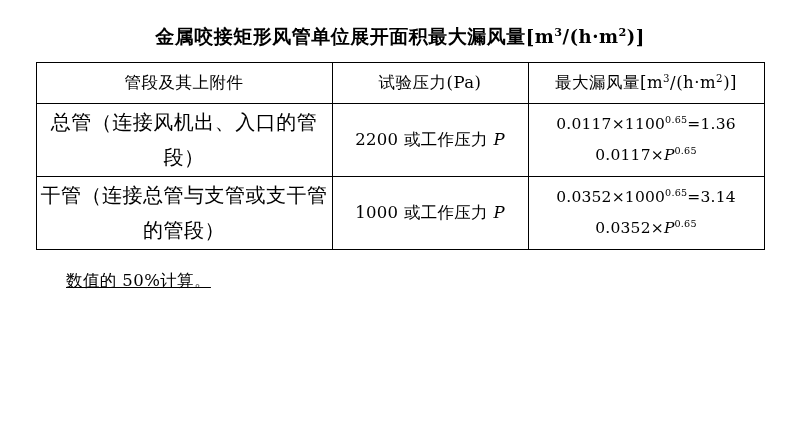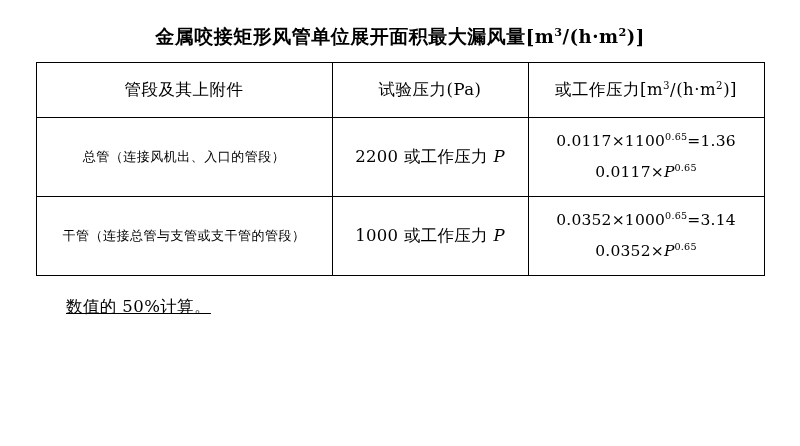--- a/index.html
+++ b/index.html
@@ -40,37 +40,37 @@
     line-height: 0;
   }
   table.leak {
     border-collapse: collapse;
     width: 728px;
     margin: 0 auto;
     table-layout: fixed;
   }
   table.leak th, table.leak td {
     border: 1.6px solid #000000;
-    padding: 8px;
+    padding: 1px;
     vertical-align: middle;
     text-align: center;
   }
   table.leak thead th {
     height: 38px;
     font-size: 16.5px;
     font-weight: normal;
     letter-spacing: 0.5px;
   }
   .col-a { width: 296px; }
   .col-b { width: 196px; }
   .col-c { width: 236px; }
 
   td.cell-a {
     text-align: left;
-    font-size: 13px;
+    font-size: 20px;
     line-height: 1.75;
     padding: 6px 6px 6px 14px;
     letter-spacing: 0.5px;
   }
   td.cell-b {
     font-size: 16.5px;
     letter-spacing: 0.3px;
   }
   td.cell-b .ital {
     font-style: italic;
@@ -116,21 +116,21 @@
   <table class="leak">
     <colgroup>
       <col class="col-a">
       <col class="col-b">
       <col class="col-c">
     </colgroup>
     <thead>
       <tr>
         <th class="col-a">管段及其上附件</th>
         <th class="col-b">试验压力(Pa)</th>
-        <th class="col-c"><span>或工作压力</span><span>[</span><span>m</span><sup>3</sup><span>/(h·m</span><sup>2</sup><span>)]</span></th>
+        <th class="col-c"><span>最大漏风量</span><span>[</span><span>m</span><sup>3</sup><span>/(h·m</span><sup>2</sup><span>)]</span></th>
       </tr>
     </thead>
     <tbody>
       <tr>
         <td class="cell-a">总管（连接风机出、入口的管段）</td>
         <td class="cell-b"><span>2200 或工作压力</span> <span class="ital">P</span></td>
         <td class="cell-c">
           <span class="line1"><span>0.0117×1100</span><sup>0.65</sup><span>=1.36</span></span>
           <span class="line2"><span>0.0117×</span><span class="ital">P</span><sup>0.65</sup></span>
         </td>

